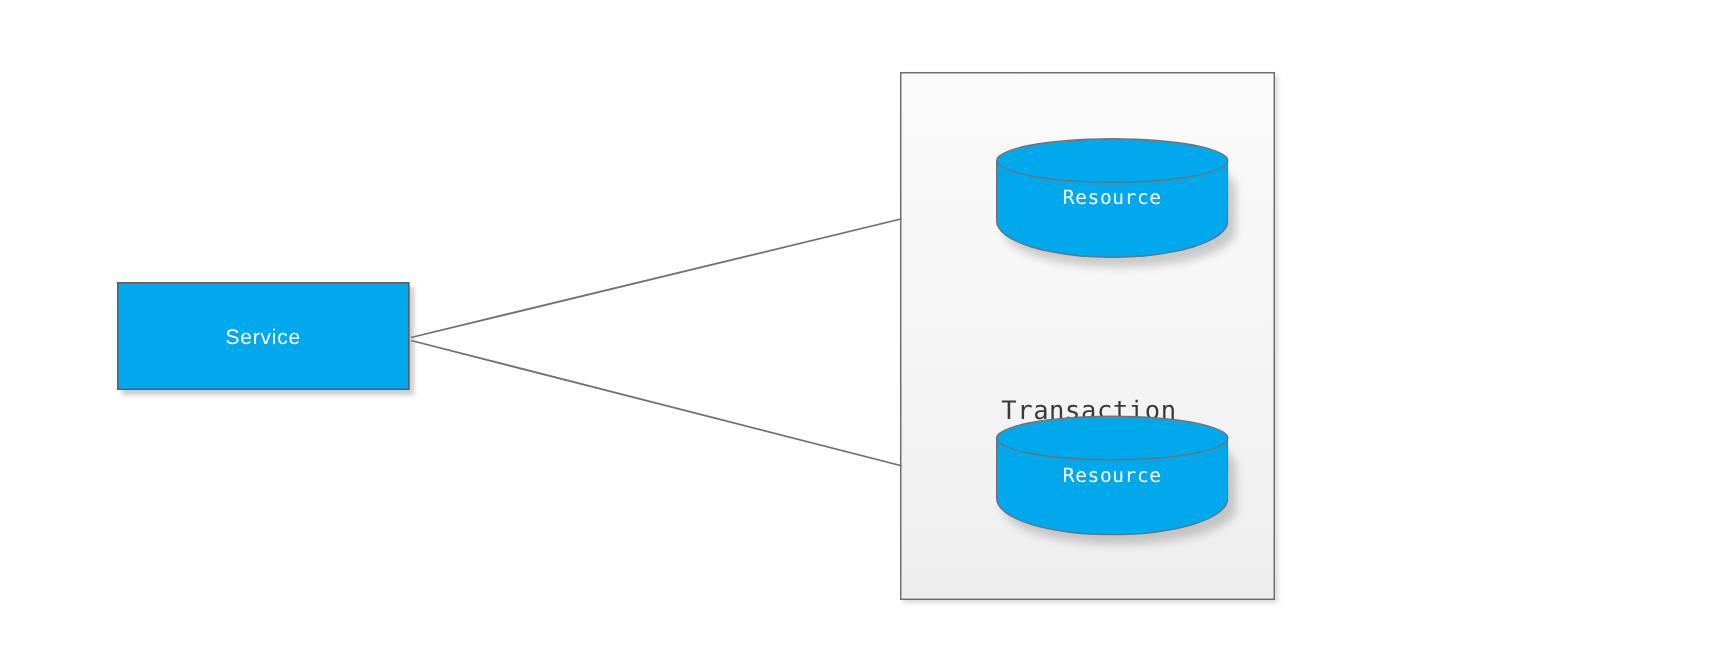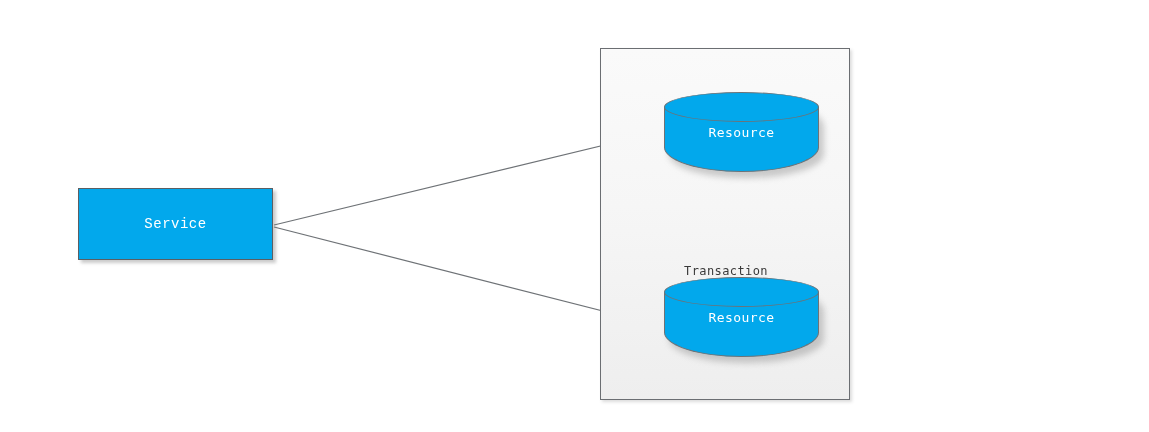--- a/index.html
+++ b/index.html
@@ -41,21 +41,21 @@
     box-sizing: border-box;
     box-shadow: 3px 3px 3px rgba(120,120,120,0.38);
     display: flex;
     align-items: center;
     justify-content: center;
   }
   .service-label {
     color: #ffffff;
     font-size: 14px;
     letter-spacing: 0.5px;
-    font-family: Liberation Mono, monospace;
+    font-family: Liberation Sans, sans-serif;
     white-space: nowrap;
   }
 
   
   .transaction-container {
     position: absolute;
     left: 600px;
     top: 48px;
     width: 250px;
     height: 352px;
@@ -64,21 +64,21 @@
     background: linear-gradient(180deg, #fafafa 0%, #f6f6f6 45%, #eeeeee 100%);
     box-shadow: 2px 2px 3px rgba(140,140,140,0.30);
   }
   .transaction-label {
     position: absolute;
     left: 0;
     top: 215px;
     width: 250px;
     text-align: center;
     color: #3a3a3a;
-    font-size: 12px;
+    font-size: 17px;
     letter-spacing: 0.4px;
     font-family: "DejaVu Sans Mono", "Liberation Mono", monospace;
     white-space: nowrap;
   }
 
   
   .cylinder {
     position: absolute;
     width: 155px;
     height: 80px;

